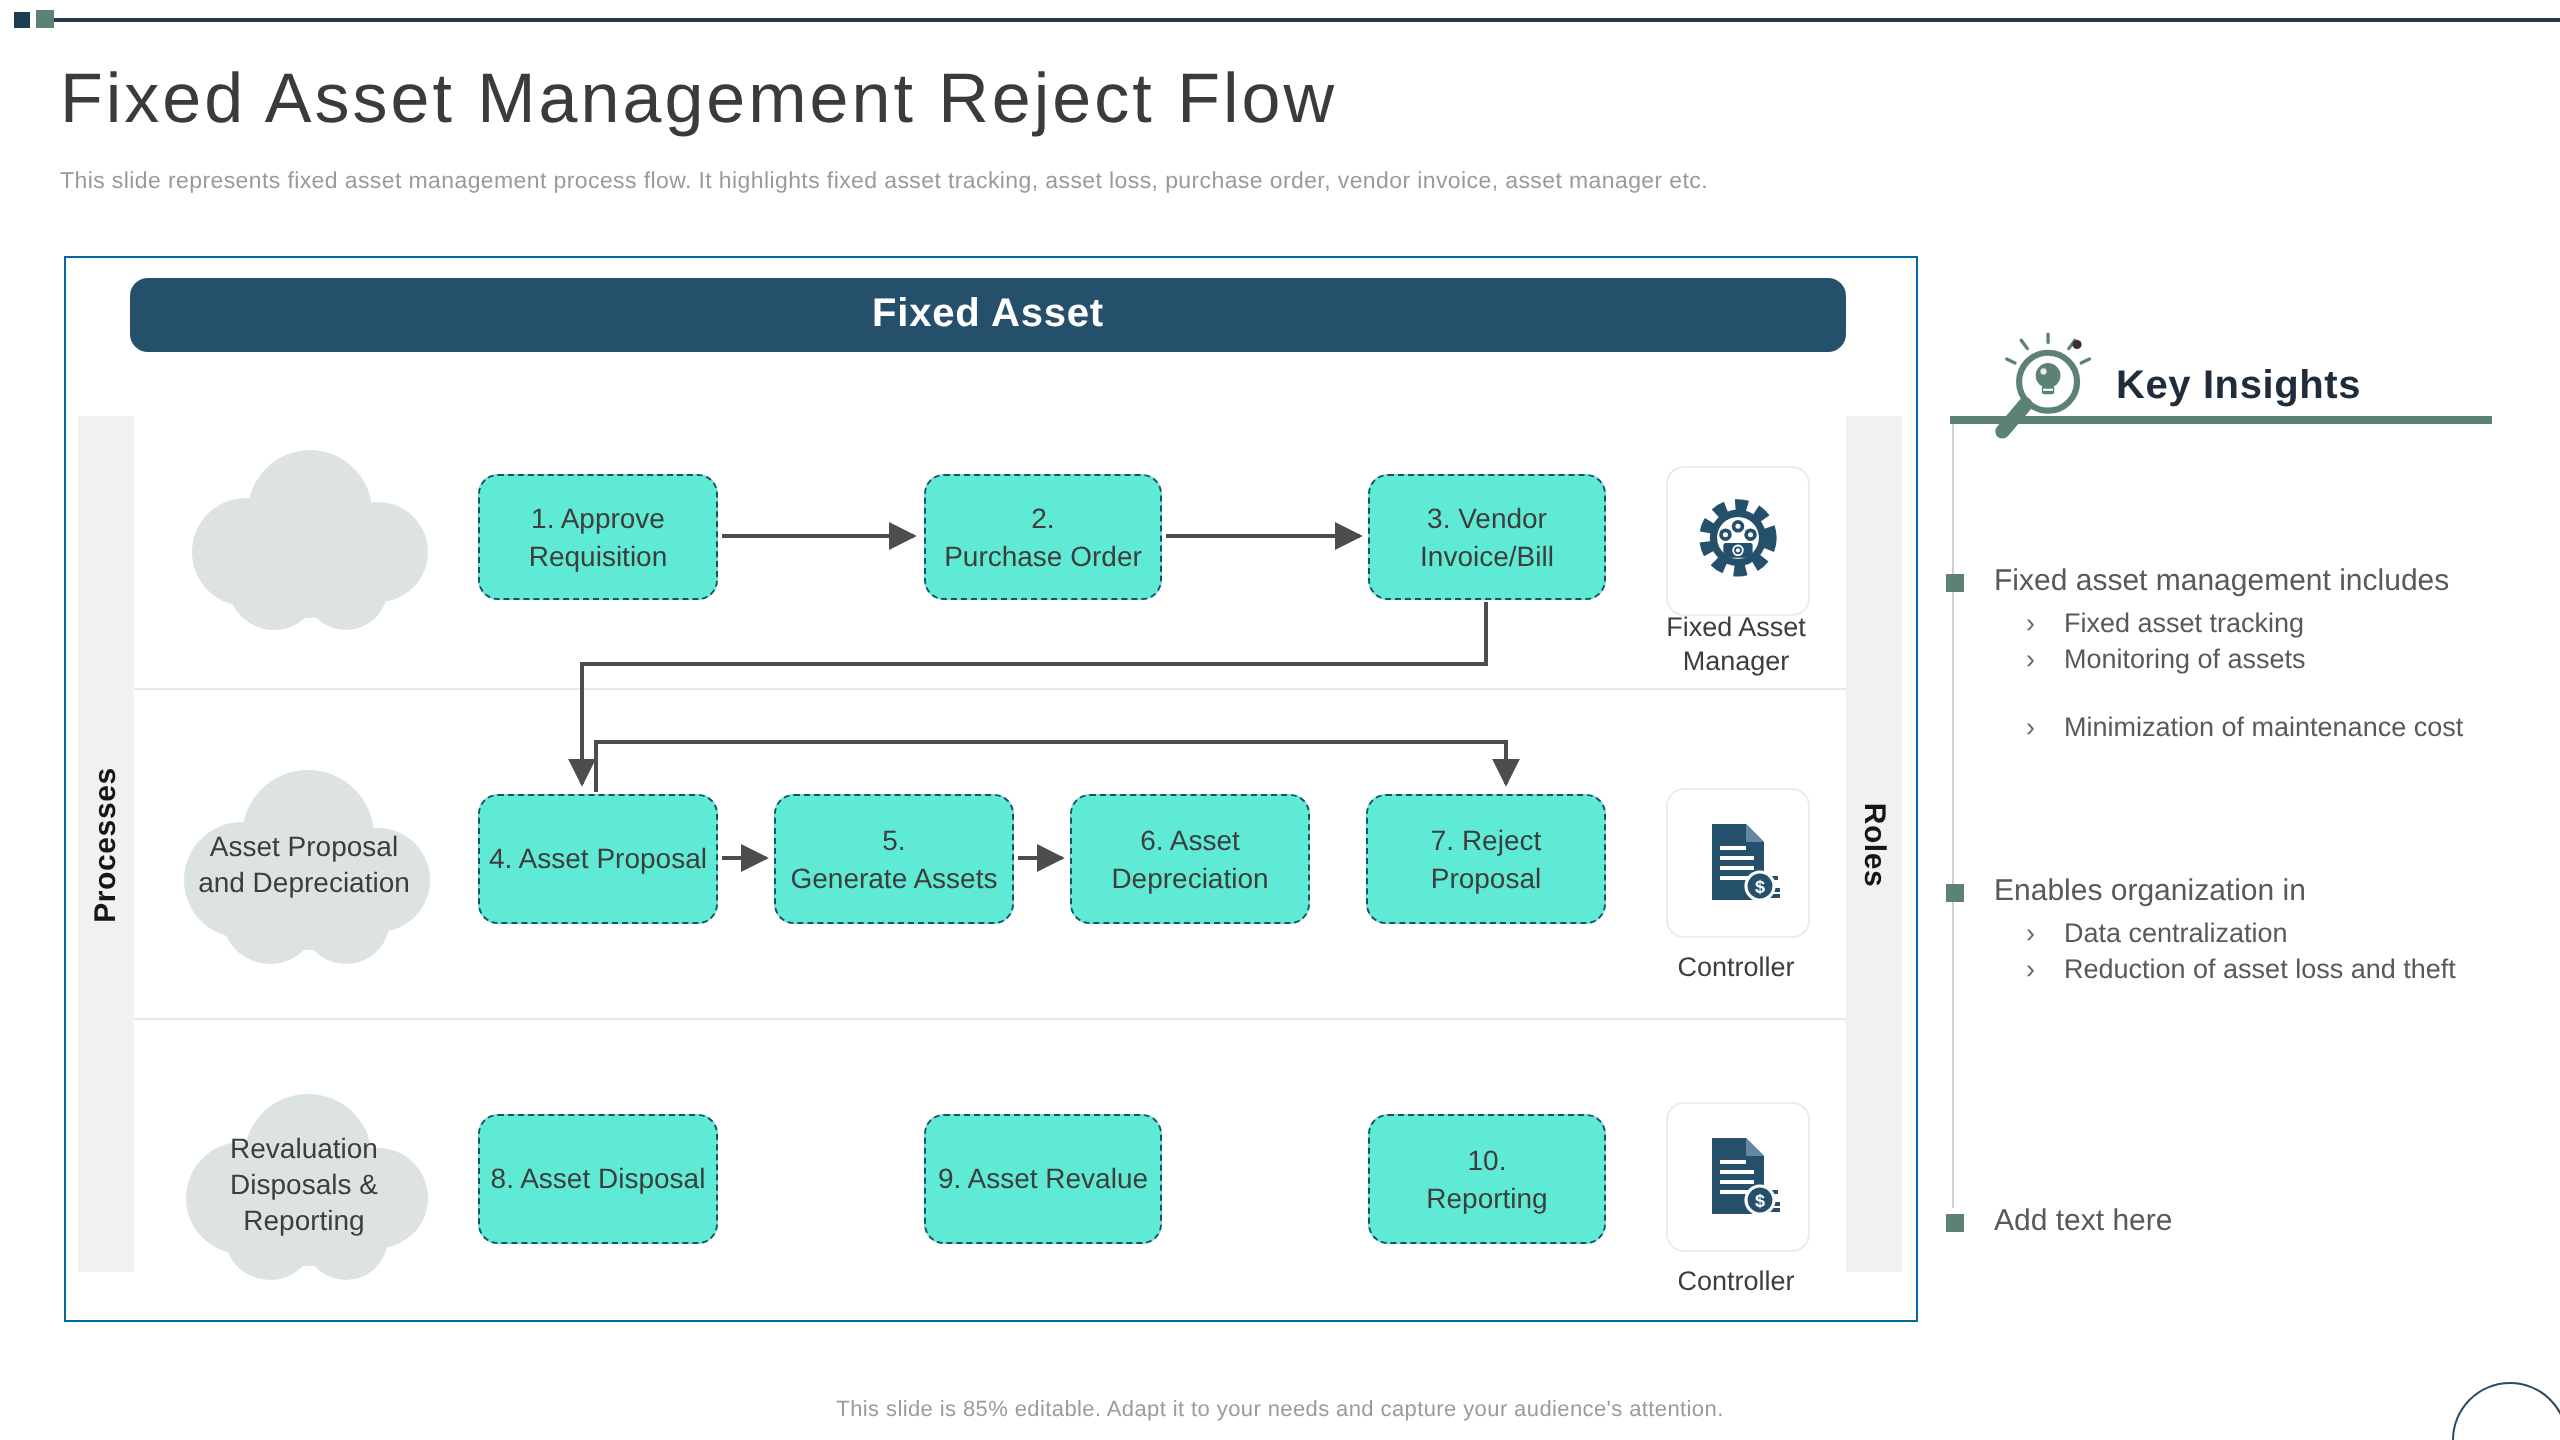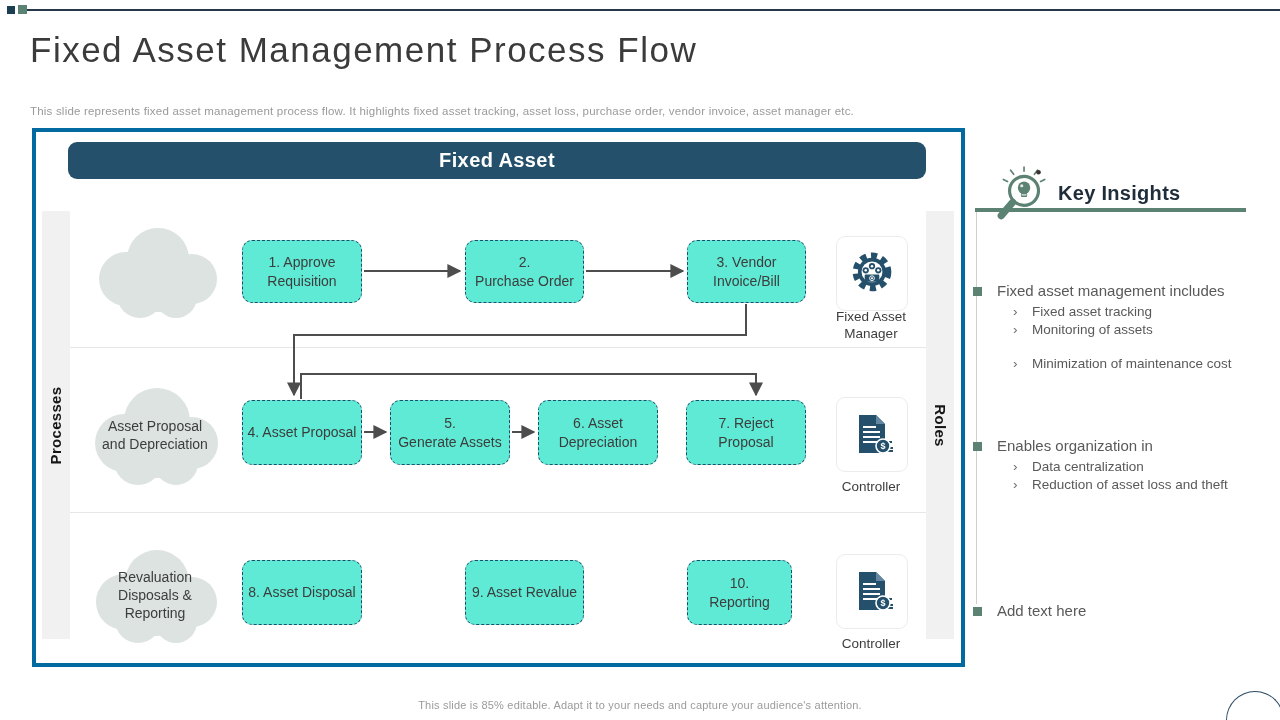--- a/index.html
+++ b/index.html
@@ -6,24 +6,24 @@
   body{
     width:1280px;height:720px;position:relative;overflow:hidden;
     background:#ffffff;font-family:"Liberation Sans",sans-serif;color:#3f3f3f;
   }
   
   .top-line{position:absolute;left:27px;top:9px;width:1253px;height:2px;background:#25384a;}
   .sq1{position:absolute;left:7px;top:6px;width:8px;height:8px;background:#1d3d53;}
   .sq2{position:absolute;left:18px;top:5px;width:9px;height:9px;background:#5c8274;}
 
   .title{position:absolute;left:30px;top:30px;font-size:35px;letter-spacing:1.5px;color:#3b3b3b;font-weight:400;}
-  .subtitle{position:absolute;left:30px;top:85px;font-size:11.5px;color:#9a9a9a;letter-spacing:.2px;margin-top:20px;}
+  .subtitle{position:absolute;left:30px;top:85px;font-size:11.5px;color:#9a9a9a;letter-spacing:.2px;}
 
   
-  .panel{position:absolute;left:32px;top:128px;width:925px;height:531px;background:#fff;border:4px solid #0369a1;}
+  .panel{position:absolute;left:32px;top:128px;width:925px;height:531px;background:#fff;border:1px solid #0369a1;}
   .banner{position:absolute;left:32px;top:10px;width:858px;height:37px;background:#24506b;border-radius:9px;
           display:flex;align-items:center;justify-content:center;color:#fff;font-weight:bold;font-size:20px;letter-spacing:.4px;}
   .strip{position:absolute;top:79px;width:28px;height:428px;background:#f1f1f1;display:flex;align-items:center;justify-content:center;}
   .strip-left{left:6px;}
   .strip-right{left:890px;}
   .strip span{font-weight:bold;font-size:15px;color:#161616;white-space:nowrap;letter-spacing:.3px;}
   .strip-left span{transform:rotate(-90deg);}
   .strip-right span{transform:rotate(90deg);}
   .sep{position:absolute;left:34px;width:856px;height:1px;background:#e7e7e7;}
 
@@ -57,21 +57,21 @@
   .corner-arc{position:absolute;left:1226px;top:691px;width:56px;height:30px;background:#fff;
               border:1.5px solid #2b4a63;border-bottom:none;border-radius:56px 56px 0 0;}
 </style>
 </head>
 <body>
 
 <div class="sq1"></div>
 <div class="sq2"></div>
 <div class="top-line"></div>
 
-<div class="title">Fixed Asset Management Process Flow</div>
+<div class="title">Fixed Asset Management Reject Flow</div>
 <div class="subtitle">This slide represents fixed asset management process flow. It highlights fixed asset tracking, asset loss, purchase order, vendor invoice, asset manager etc.</div>
 
 <div class="panel">
   <div class="banner">Fixed Asset</div>
 
   <div class="strip strip-left">
     <span>Processes</span>
   </div>
   <div class="strip strip-right">
     <span>Roles</span>
@@ -157,21 +157,21 @@
           <circle cx="112" cy="62" r="25"></circle>
         <circle cx="58" cy="80" r="23"></circle>
           <circle cx="96" cy="82" r="21"></circle>
         <ellipse cx="77" cy="68" rx="46" ry="28"></ellipse>
       </g>
     </svg>
     <div class="cloud-label">Revaluation Disposals &amp; Reporting</div>
   </div>
   <div class="pbox" style="left:206px;top:428px;width:120px;height:65px;">8. Asset Disposal</div>
   <div class="pbox" style="left:429px;top:428px;width:119px;height:65px;">9. Asset Revalue</div>
-  <div class="pbox" style="left:651px;top:428px;width:105px;height:65px;">10.
+  <div class="pbox" style="left:651px;top:428px;width:119px;height:65px;">10.
 Reporting</div>
   <div class="role-tile" style="left:800px;top:422px;">
     <svg width="44" height="48" viewBox="0 0 44 48">
       <path d="M9 4 h17 l9 9 v29 h-26 z" fill="#24506b"></path>
       <path d="M26 4 l9 9 h-9 z" fill="#6487a3"></path>
       <rect x="13" y="15" width="13" height="2" fill="#fff"></rect>
       <rect x="13" y="20" width="17" height="2" fill="#fff"></rect>
       <rect x="13" y="25" width="17" height="2" fill="#fff"></rect>
       <rect x="13" y="30" width="17" height="2" fill="#fff"></rect>
       <rect x="33" y="30" width="9" height="2" fill="#24506b"></rect>

